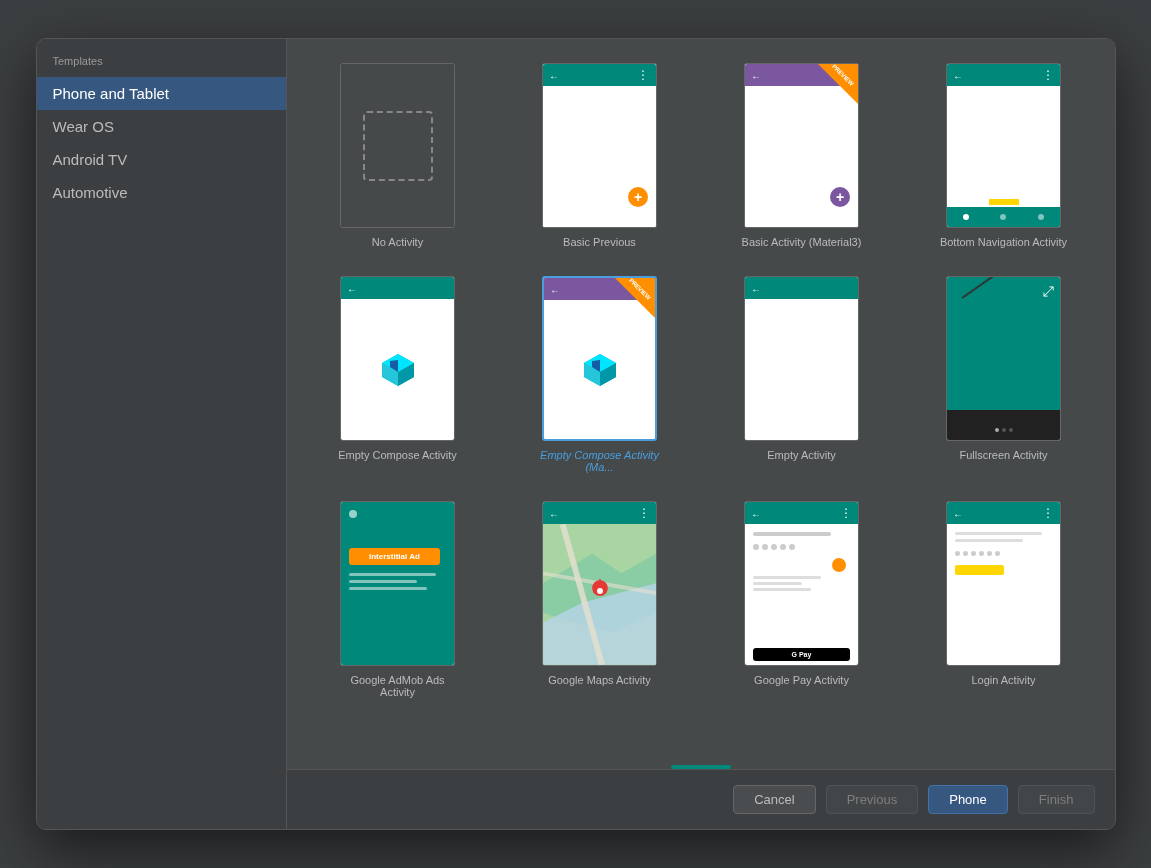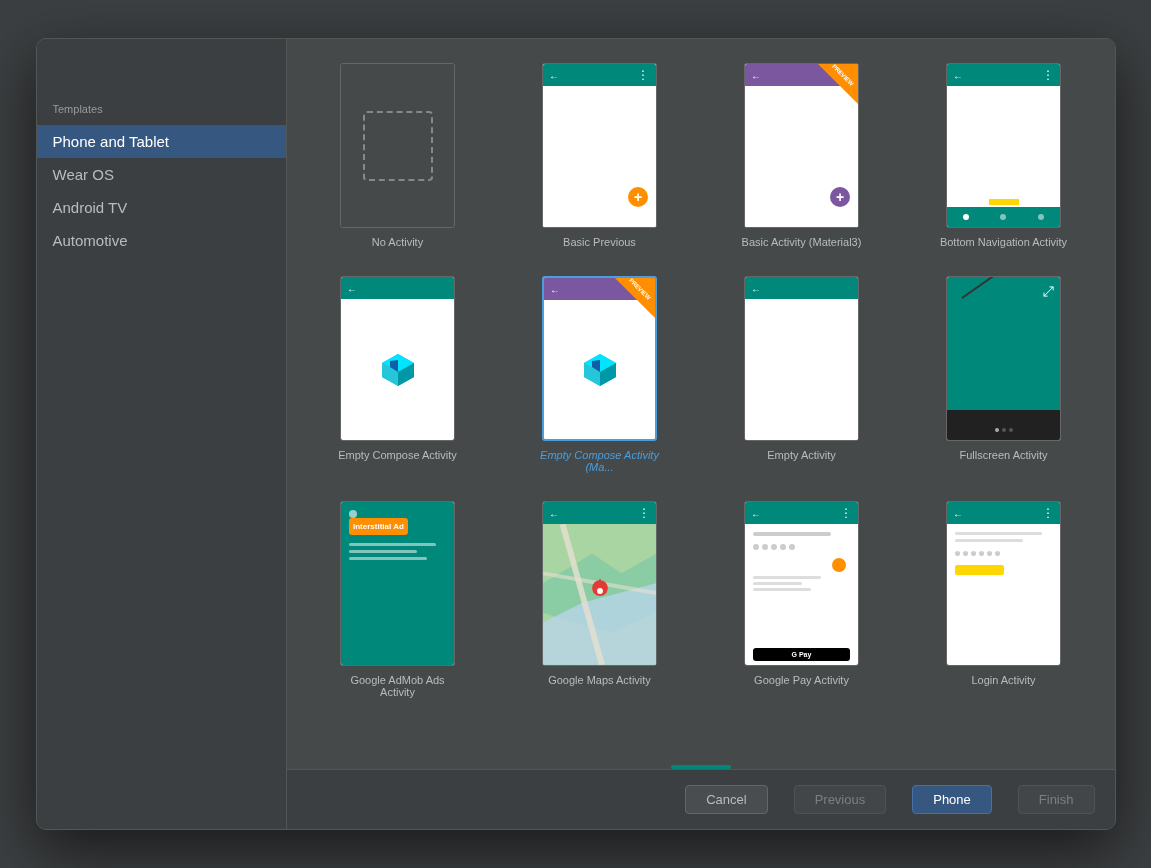--- a/index.html
+++ b/index.html
@@ -56,21 +56,20 @@
       background: #3c3f41;
       padding: 16px 0;
       border-right: 1px solid #555;
       flex-shrink: 0;
     }
     .sidebar-label {
       font-size: 11px;
       color: #999;
       padding: 0 16px 10px;
       font-weight: 500;
-      margin-top: 48px;
     }
     .sidebar-item {
       padding: 8px 16px;
       font-size: 15px;
       color: #bbbbbb;
       cursor: pointer;
     }
     .sidebar-item.active {
       background: #365880;
       color: #ffffff;
@@ -348,23 +347,24 @@
       background: #00897b;
       display: flex;
       flex-direction: column;
       padding: 16px 8px 8px;
       position: relative;
     }
     .admob-badge {
       background: #ff8f00;
       color: #fff;
       font-size: 8px;
-      padding: 4px 4px;
+      padding: 4px 20px;
       border-radius: 3px;
       align-self: flex-start;
+      margin-top: 30px;
       font-weight: bold;
     }
     .admob-lines {
       margin-top: 8px;
       display: flex;
       flex-direction: column;
       gap: 4px;
     }
     .admob-line {
       height: 3px;
@@ -531,21 +531,21 @@
 
     
     .footer {
       height: 60px;
       background: #3c3f41;
       border-top: 1px solid #555;
       display: flex;
       align-items: center;
       justify-content: flex-end;
       padding: 0 20px;
-      gap: 26px;
+      gap: 10px;
     }
     .footer-btn {
       padding: 6px 20px;
       font-size: 13px;
       border-radius: 4px;
       cursor: pointer;
       border: 1px solid #666;
       background: #4a4d4f;
       color: #bbbbbb;
     }

